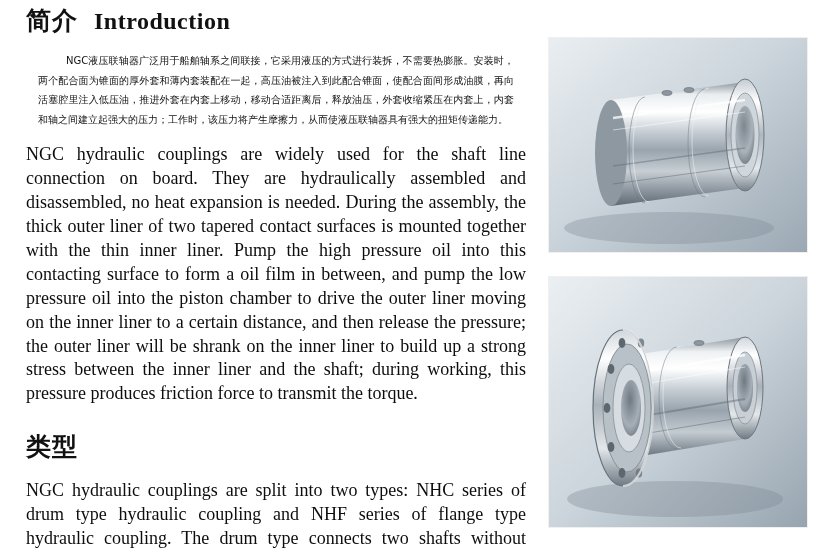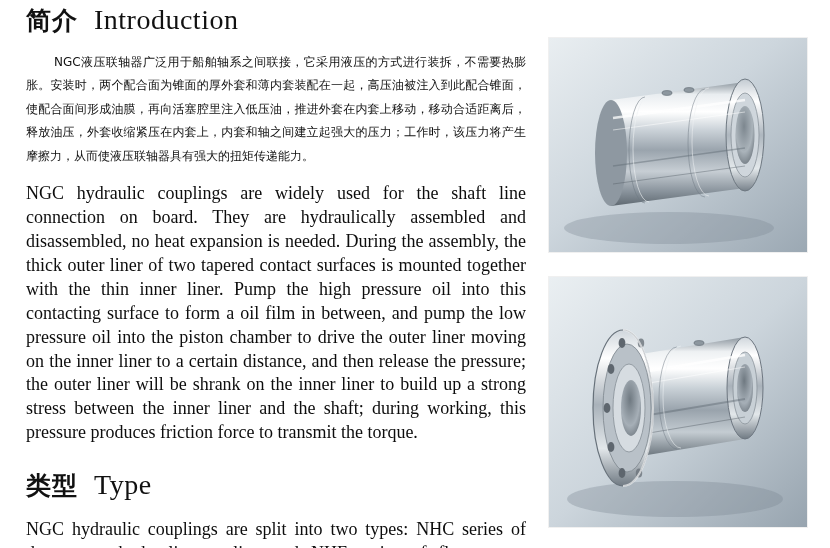--- a/index.html
+++ b/index.html
@@ -36,35 +36,35 @@
   }
   .section-head .cn {
     font-family: "DejaVu Sans", sans-serif;
     font-weight: bold;
     font-size: 25px;
     letter-spacing: 1px;
     color: #111;
   }
   .section-head .en {
     font-family: "Liberation Serif", serif;
-    font-weight: normal;
-    font-size: 28px;
+    font-weight: bold;
+    font-size: 24px;
     letter-spacing: 0.5px;
     color: #111;
     text-align: center;
   }
 
   .cn-para {
     font-family: "DejaVu Sans", sans-serif;
-    font-size: 12px;
+    font-size: 10px;
     line-height: 1.95;
     text-align: justify;
     text-justify: inter-ideograph;
     color: #111;
-    margin: 0;
+    margin: 12px;
   }
   .cn-indent {
     text-indent: 28px;
   }
 
   .en-para {
     font-family: "Liberation Serif", serif;
     font-size: 18px;
     line-height: 1.33;
     text-align: justify;
@@ -111,21 +111,20 @@
       <span class="cn">简介</span>
       <span class="en">Introduction</span>
     </h1>
 
     <p class="cn-para cn-indent" id="intro-cn">NGC液压联轴器广泛用于船舶轴系之间联接，它采用液压的方式进行装拆，不需要热膨胀。安装时，两个配合面为锥面的厚外套和薄内套装配在一起，高压油被注入到此配合锥面，使配合面间形成油膜，再向活塞腔里注入低压油，推进外套在内套上移动，移动合适距离后，释放油压，外套收缩紧压在内套上，内套和轴之间建立起强大的压力；工作时，该压力将产生摩擦力，从而使液压联轴器具有强大的扭矩传递能力。</p>
 
     <p class="en-para" id="intro-en">NGC hydraulic couplings are widely used for the shaft line connection on board. They are hydraulically assembled and disassembled, no heat expansion is needed. During the assembly, the thick outer liner of two tapered contact surfaces is mounted together with the thin inner liner. Pump the high pressure oil into this contacting surface to form a oil film in between, and pump the low pressure oil into the piston chamber to drive the outer liner moving on the inner liner to a certain distance, and then release the pressure; the outer liner will be shrank on the inner liner to build up a strong stress between the inner liner and the shaft; during working, this pressure produces friction force to transmit the torque.</p>
 
     <h1 class="section-head" id="type-head">
       <span class="cn">类型</span>
-      <span class="en">Type</span>
     </h1>
 
 
     <p class="en-para" id="type-en">NGC hydraulic couplings are split into two types: NHC series of drum type hydraulic coupling and NHF series of flange type hydraulic coupling. The drum type connects two shafts without flange; and the flange type hydraulic coupling connects a flange free shaft with a shaft with flange.</p>
 
   </div>
 
   <div class="photo" id="photo-top">
     <svg viewBox="0 0 258 214" preserveAspectRatio="none">
       <defs>

